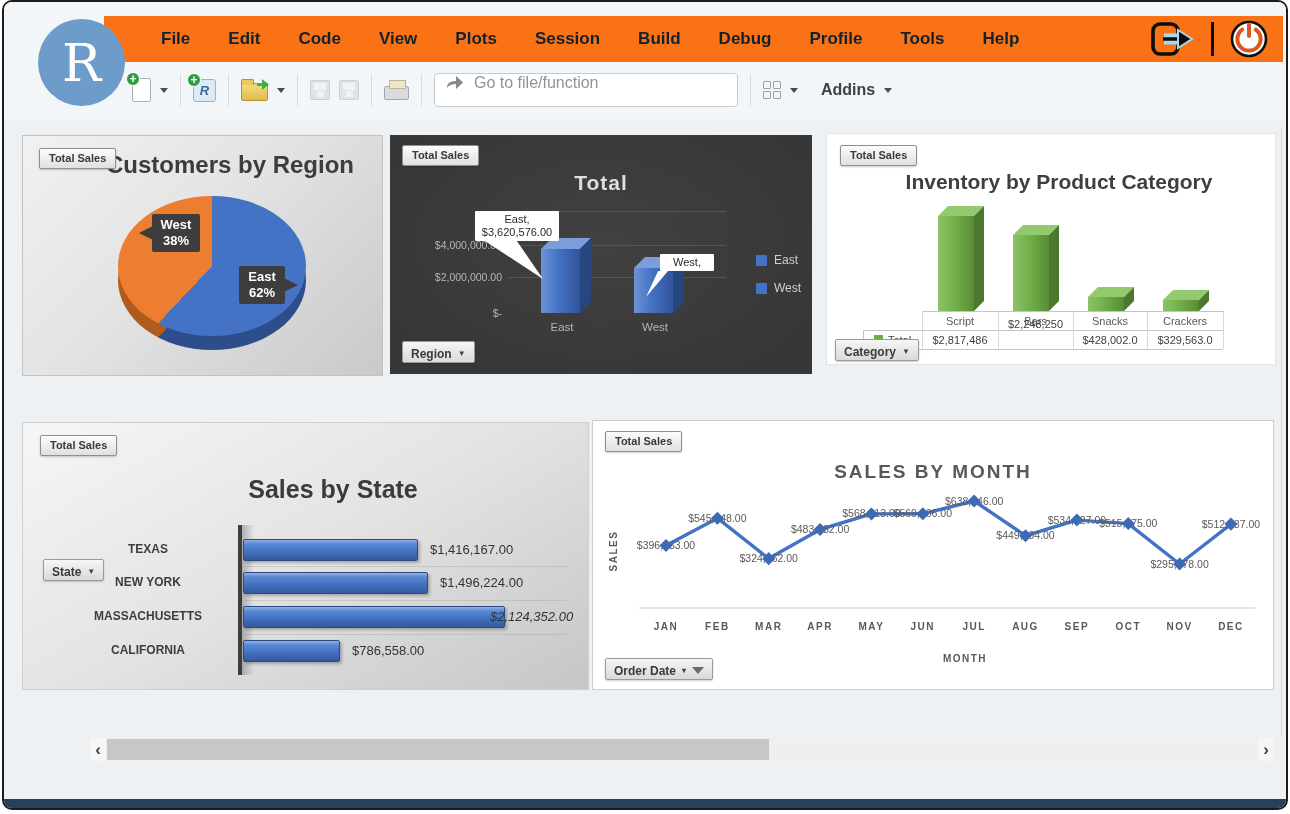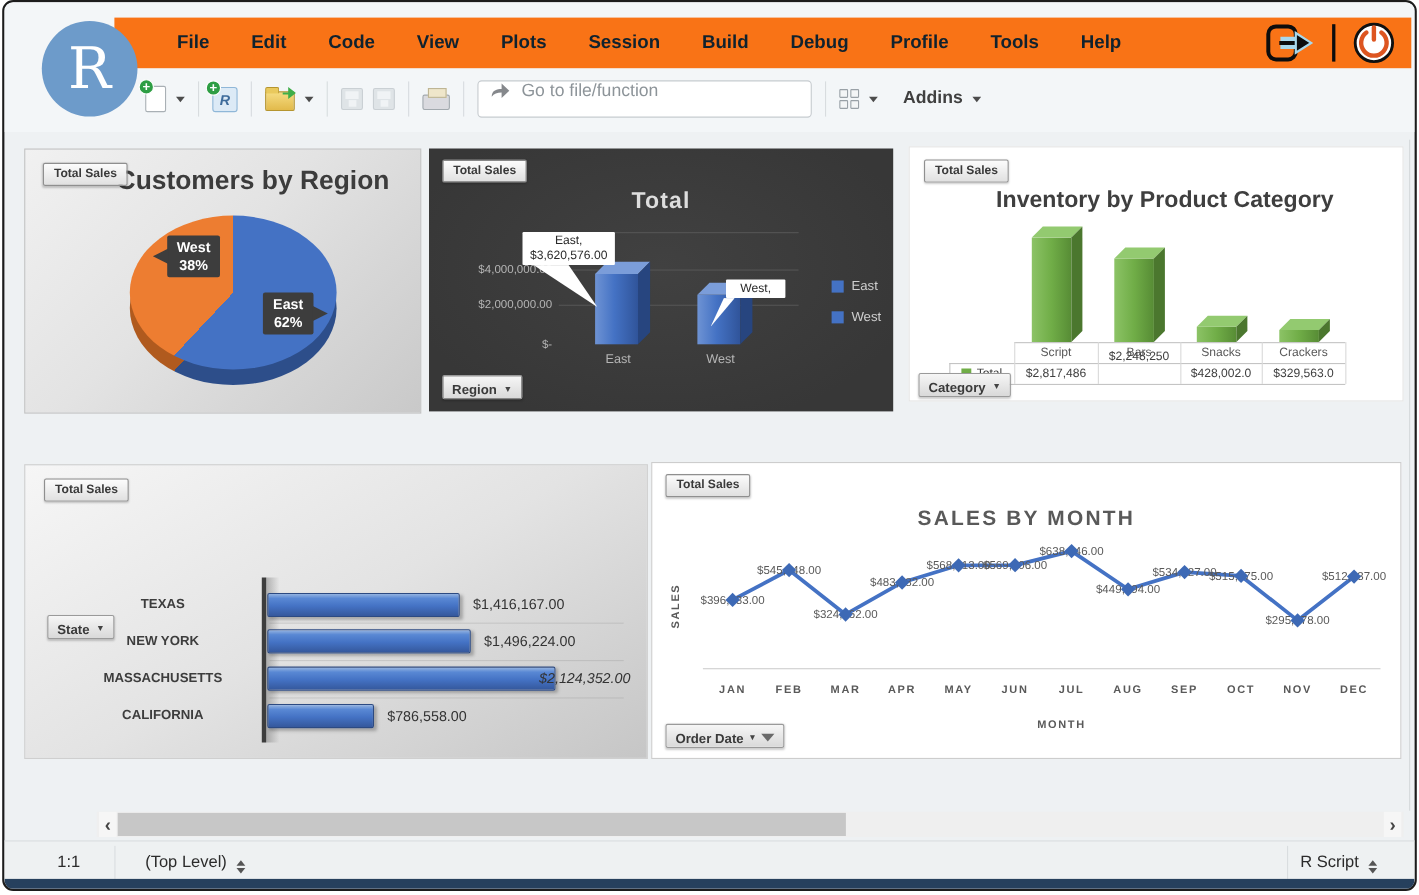--- a/index.html
+++ b/index.html
@@ -320,20 +320,21 @@
         </div>
       </div>
     <div class="filter-btn" style="left:8px;top:205px">
       <span>Category</span>
       <span class="arrow">▼</span>
     </div>
   </div>
 
   <div class="panel" id="panel-state">
     <div class="slicer" style="left:17px;top:12px">Total Sales</div>
+    <div class="title">Sales by State</div>
     <div class="axis-shadow"></div>
     <div class="axis-wall"></div>
     <div id="state-plot">
         <div class="state-grid" style="position: absolute; top: 143px;"></div>
         <div class="state-grid" style="position: absolute; top: 177px;"></div>
         <div class="state-grid" style="position: absolute; top: 211px;"></div>
         <div class="state-cat" style="position: absolute; left: 45px; top: 119px;">TEXAS</div>
         <div class="state-bar" style="position: absolute; left: 220px; top: 116px; width: 175px;"></div>
         <div class="state-val" style="position: absolute; left: 407px; top: 119px;">$1,416,167.00</div>
         <div class="state-cat" style="position: absolute; left: 45px; top: 152px;">NEW YORK</div>
@@ -405,32 +406,15 @@
   </div>
 
   <div class="pane-edge"></div>
 
   <div class="hscroll">
     <div class="hs-arrow" style="left:2px">‹</div>
     <div class="hs-thumb"></div>
     <div class="hs-arrow" style="right:2px">›</div>
   </div>
 
-  <div class="statusbar">
-    <span style="position:absolute;left:48px;top:10px">1:1</span>
-    <div class="sb-sep" style="left:100px"></div>
-    <span style="position:absolute;left:128px;top:10px">
-      <span>(Top Level)</span><span class="updown">
-          <i class="up"></i>
-          <i class="dn"></i>
-        </span>
-    </span>
-    <div class="sb-sep" style="left:1166px"></div>
-    <span style="position:absolute;left:1178px;top:10px">
-      <span>R Script</span><span class="updown">
-          <i class="up"></i>
-          <i class="dn"></i>
-        </span>
-    </span>
-  </div>
 
   <div class="bottom-strip"></div>
 </div>
 
 </body></html>

